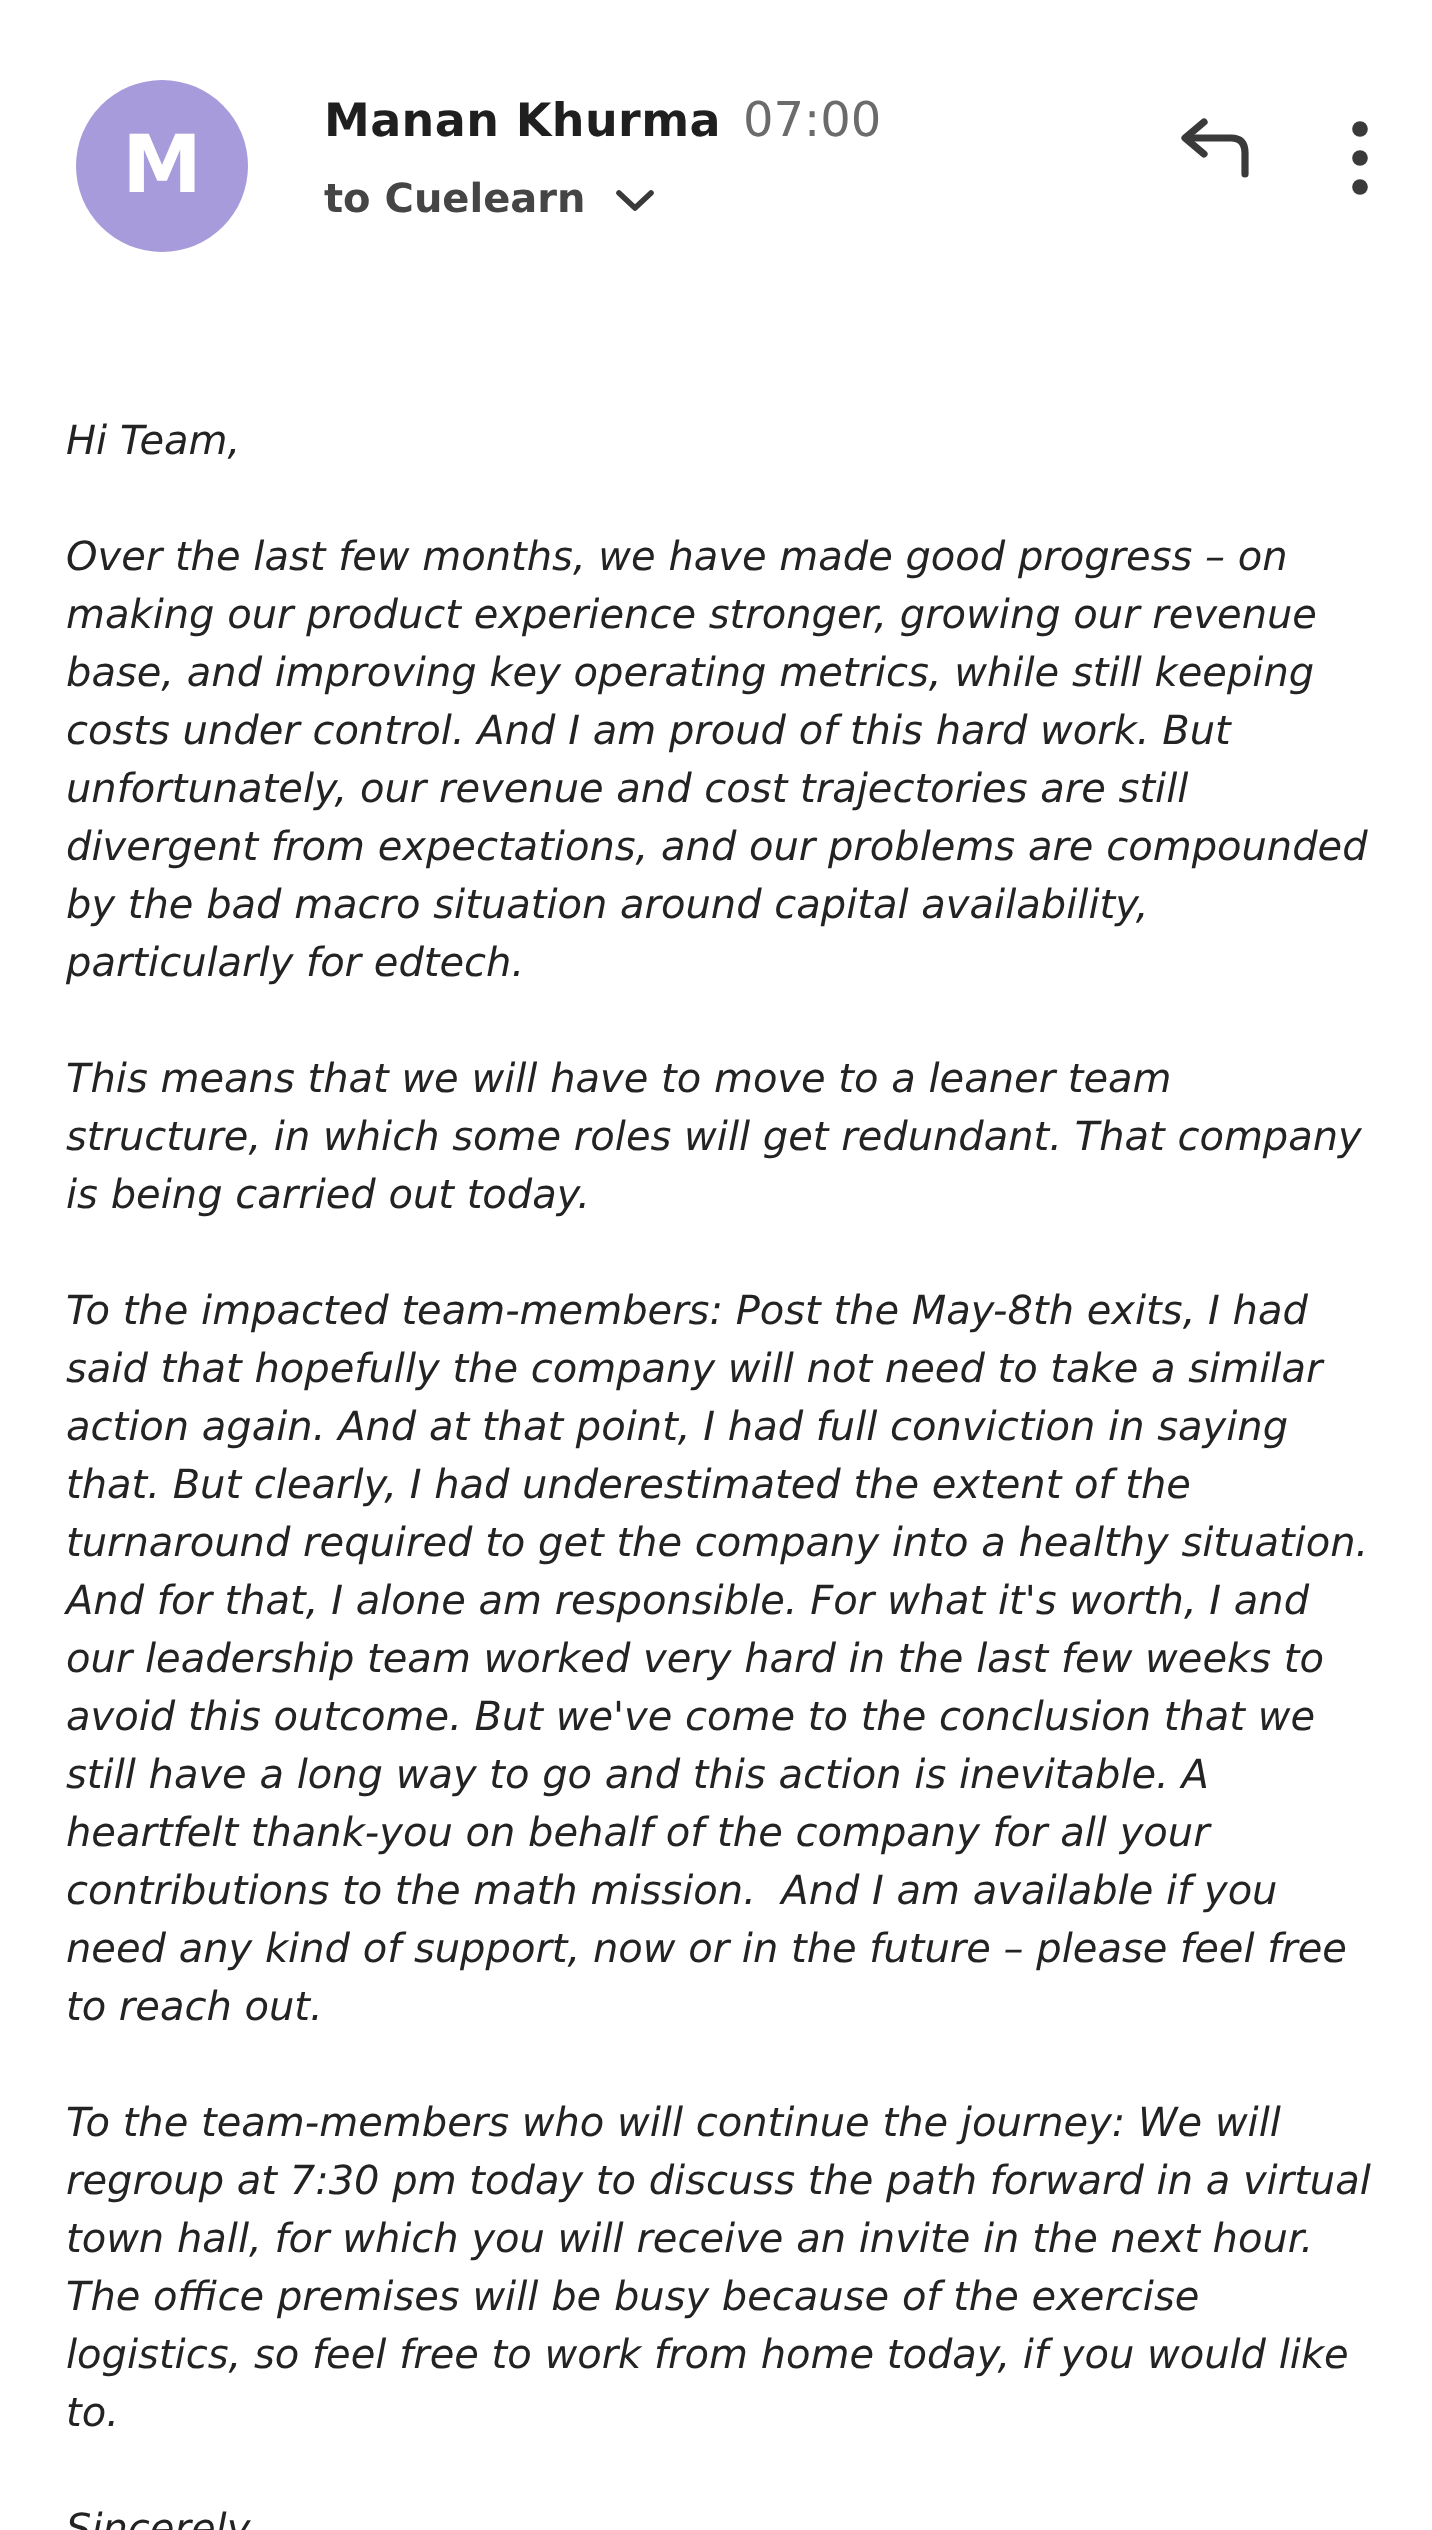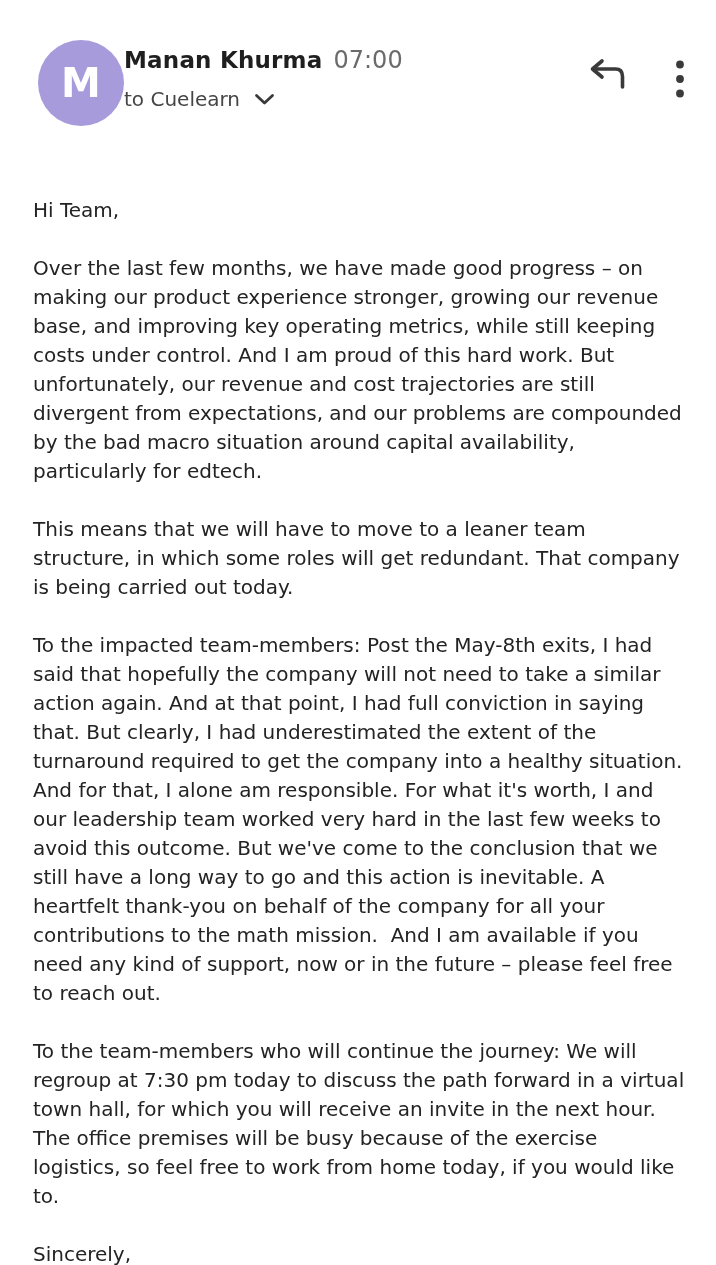--- a/index.html
+++ b/index.html
@@ -27,20 +27,21 @@
     color: #ffffff;
     display: flex;
     align-items: center;
     justify-content: center;
     font-size: 40px;
     font-weight: bold;
     flex: 0 0 auto;
     cursor: pointer;
   }
   .sender-block {
+    margin-left: 38px;
     padding-top: 6px;
     flex: 1 1 auto;
     min-width: 0;
   }
   .sender-row {
     display: flex;
     align-items: baseline;
   }
   .sender-name {
     font-size: 23px;
@@ -49,21 +50,23 @@
     letter-spacing: 0.2px;
   }
   .timestamp {
     margin-left: 11px;
     font-size: 24px;
     color: #6b6b6b;
   }
   .recipient-row {
     margin-top: 13px;
     display: flex;
+    align-items: center;
     cursor: pointer;
+    font-weight: bold;
   }
   .recipient-label {
     font-size: 20px;
     color: #454545;
   }
   .chevron-down {
     margin-left: 14px;
     margin-top: 4px;
   }
   .header-actions {
@@ -84,22 +87,23 @@
   .icon-button.more { padding-top: 2px; }
 
   
   .email-body {
     padding: 68px 30px 0 33px;
     font-size: 20px;
     line-height: 29px;
     color: #232323;
   }
   .email-body p {
-    margin: 2px 0 29px 0;
+    margin: 12px 0 29px 0;
     white-space: pre-wrap;
+    font-style: italic;
   }
   .email-body p:last-child { margin-bottom: 0; }
 </style>
 </head>
 <body>
 
 <div>
 
   <header class="email-header">
 

